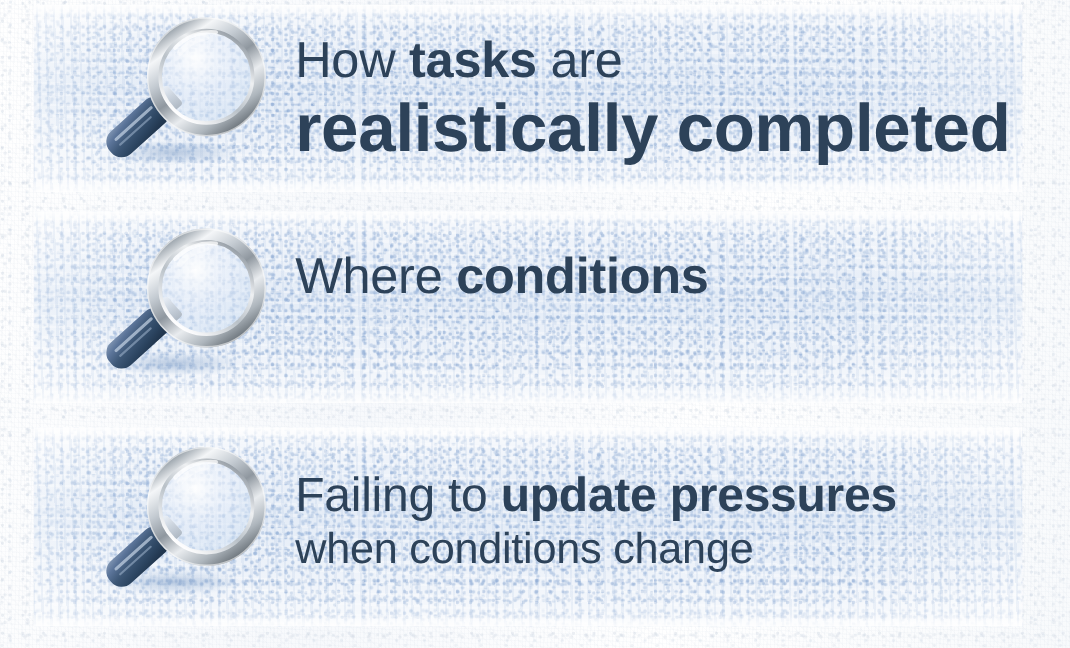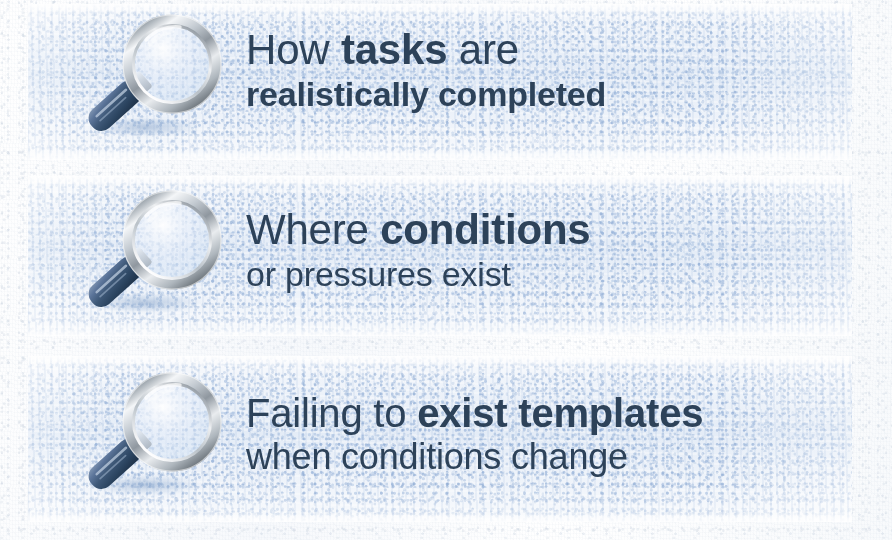--- a/index.html
+++ b/index.html
@@ -132,21 +132,21 @@
   .band-1 .panel-text { top: 22px; }
   .band-2 .panel-text { top: 30px; }
   .band-3 .panel-text { top: 34px; }
 
   .line {
     display: block;
     white-space: nowrap;
     line-height: 1.16;
   }
   .line-1 { font-size: 42px; }
-  .line-2 { font-size: 34px; }
+  .line-2 { font-size: 56px; }
   .reg  { font-weight: 400; }
   .bold { font-weight: 700; }
 
   .band-3 .line-1 { font-size: 40px; }
   .band-3 .line-2 { font-size: 36px; }
 </style>
 </head>
 <body>
 
 <div id="stage">
@@ -289,23 +289,20 @@
         <circle cx="100" cy="54" r="49" fill="none" stroke="#ffffff" stroke-width="1.2" opacity="0.55"></circle>
         <path d="M 74 30 A 40 40 0 0 1 108 17" fill="none" stroke="#ffffff" stroke-width="3.4" opacity="0.72" stroke-linecap="round"></path>
         <path d="M 78 34 A 34 34 0 0 1 100 21" fill="none" stroke="#ffffff" stroke-width="5" opacity="0.45" stroke-linecap="round"></path>
       </svg>
     </div>
 
     <div class="panel-text">
       <span class="line line-1">
         <span class="reg">Where </span><span class="bold">conditions</span>
       </span>
-      <span class="line line-2">
-        <span class="reg">or pressures exist</span>
-      </span>
     </div>
   </div>
 
   <div class="band band-3">
     <div class="band-bg"></div>
     <div class="band-wash"></div>
     <div class="band-streaks"></div>
     <div class="band-edge-top"></div>
     <div class="band-edge-bottom"></div>
 
@@ -361,21 +358,21 @@
         <circle cx="100" cy="54" r="38.5" fill="url(#lens3)"></circle>
         <circle cx="100" cy="54" r="38.5" fill="none" stroke="url(#ringInner3)" stroke-width="3"></circle>
         <circle cx="100" cy="54" r="49" fill="none" stroke="#ffffff" stroke-width="1.2" opacity="0.55"></circle>
         <path d="M 74 30 A 40 40 0 0 1 108 17" fill="none" stroke="#ffffff" stroke-width="3.4" opacity="0.72" stroke-linecap="round"></path>
         <path d="M 78 34 A 34 34 0 0 1 100 21" fill="none" stroke="#ffffff" stroke-width="5" opacity="0.45" stroke-linecap="round"></path>
       </svg>
     </div>
 
     <div class="panel-text">
       <span class="line line-1">
-        <span class="reg">Failing to </span><span class="bold">exist templates</span>
+        <span class="reg">Failing to </span><span class="bold">update pressures</span>
       </span>
       <span class="line line-2">
         <span class="reg">when conditions change</span>
       </span>
     </div>
   </div>
 
 </div>
 
 </body></html>

